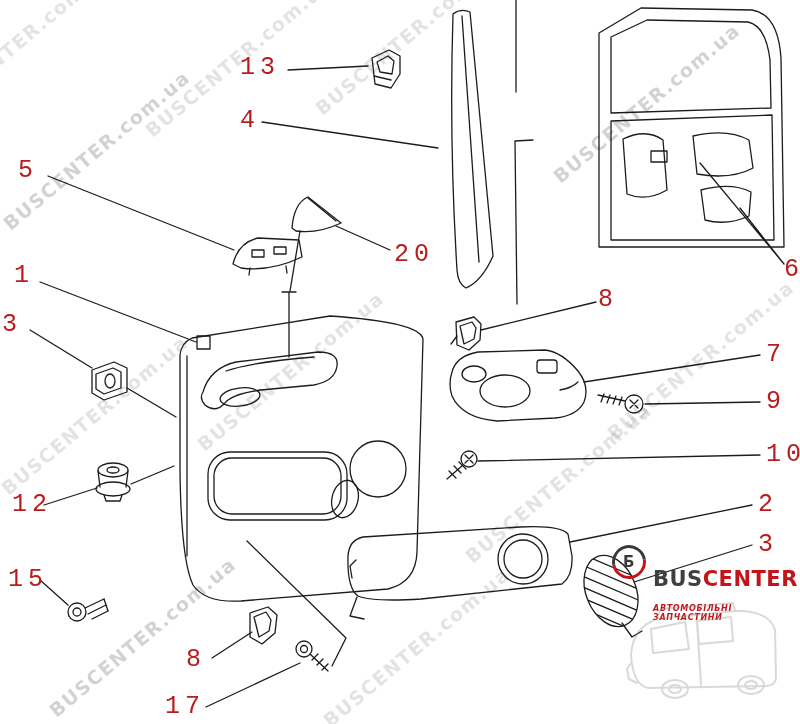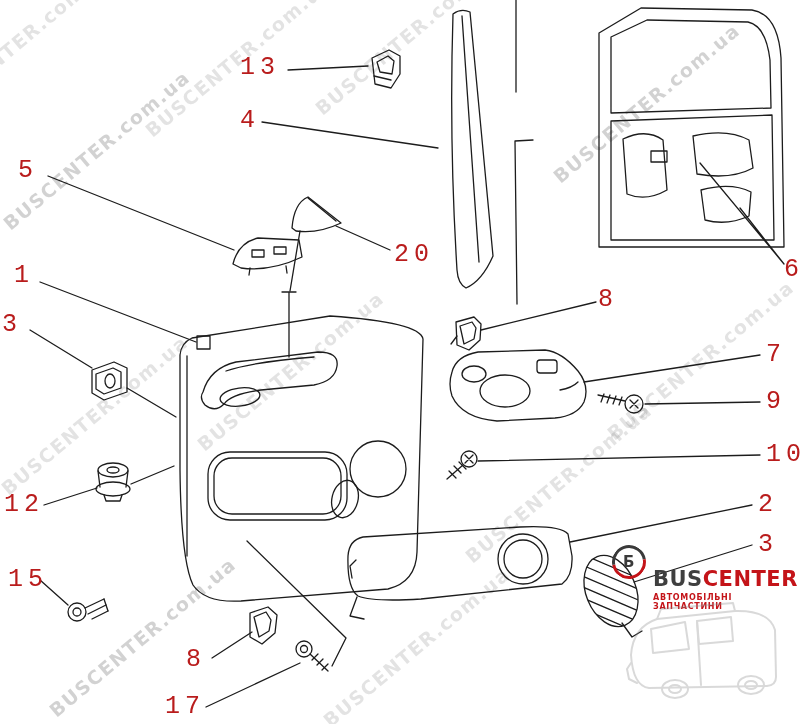--- a/index.html
+++ b/index.html
@@ -16,22 +16,22 @@
   .logo-mark{width:28px;height:28px;border-radius:50%;border:3px solid #3a3a3a;
              border-right-color:#c41419;border-bottom-color:#c41419;transform:rotate(35deg);
              display:flex;align-items:center;justify-content:center;flex:0 0 auto;}
   .logo-mark span{transform:rotate(-35deg);font-weight:bold;font-size:15px;color:#3a3a3a;
              font-family:"DejaVu Sans",sans-serif;}
   .logo-text-block{display:flex;flex-direction:column;}
   .logo-title{font-family:"DejaVu Sans",sans-serif;font-weight:bold;font-size:21px;
              letter-spacing:0.5px;line-height:1;margin-top:24px;}
   .logo-title .bus{color:#3f3f3f;}
   .logo-title .center{color:#c41419;}
-  .logo-tagline{font-size:8px;color:#c41419;font-weight:bold;letter-spacing:0.7px;margin-top:3px;
-             font-family:"DejaVu Sans",sans-serif;}
+  .logo-tagline{font-size:8px;color:#c41419;font-weight:bold;letter-spacing:0.7px;margin-top:14px;
+             font-family:"DejaVu Sans",sans-serif;font-style:italic;}
   .van{position:absolute;left:623px;top:585px;opacity:0.32;}
 </style>
 </head>
 <body>
 
 <div class="stage">
 
   <span class="watermark" style="left:-70px;top:105px">BUSCENTER.com.ua</span>
   <span class="watermark strong" style="left:6px;top:215px">BUSCENTER.com.ua</span>
   <span class="watermark" style="left:148px;top:122px">BUSCENTER.com.ua</span>
@@ -209,21 +209,21 @@
   <div class="callout" style="left:240px;top:55px">13</div>
   <div class="callout" style="left:240px;top:108px">4</div>
   <div class="callout" style="left:18px;top:158px">5</div>
   <div class="callout" style="left:394px;top:242px">20</div>
   <div class="callout" style="left:14px;top:263px">1</div>
   <div class="callout" style="left:598px;top:287px">8</div>
   <div class="callout" style="left:2px;top:312px">3</div>
   <div class="callout" style="left:766px;top:342px">7</div>
   <div class="callout" style="left:766px;top:389px">9</div>
   <div class="callout" style="left:766px;top:442px">10</div>
-  <div class="callout" style="left:4px;top:492px">12</div>
+  <div class="callout" style="left:12px;top:492px">12</div>
   <div class="callout" style="left:758px;top:492px">2</div>
   <div class="callout" style="left:758px;top:532px">3</div>
   <div class="callout" style="left:8px;top:567px">15</div>
   <div class="callout" style="left:186px;top:647px">8</div>
   <div class="callout" style="left:165px;top:694px">17</div>
   <div class="callout" style="left:784px;top:257px">6</div>
 
   <div class="logo">
     <div class="logo-mark">
       <span>Б</span>

